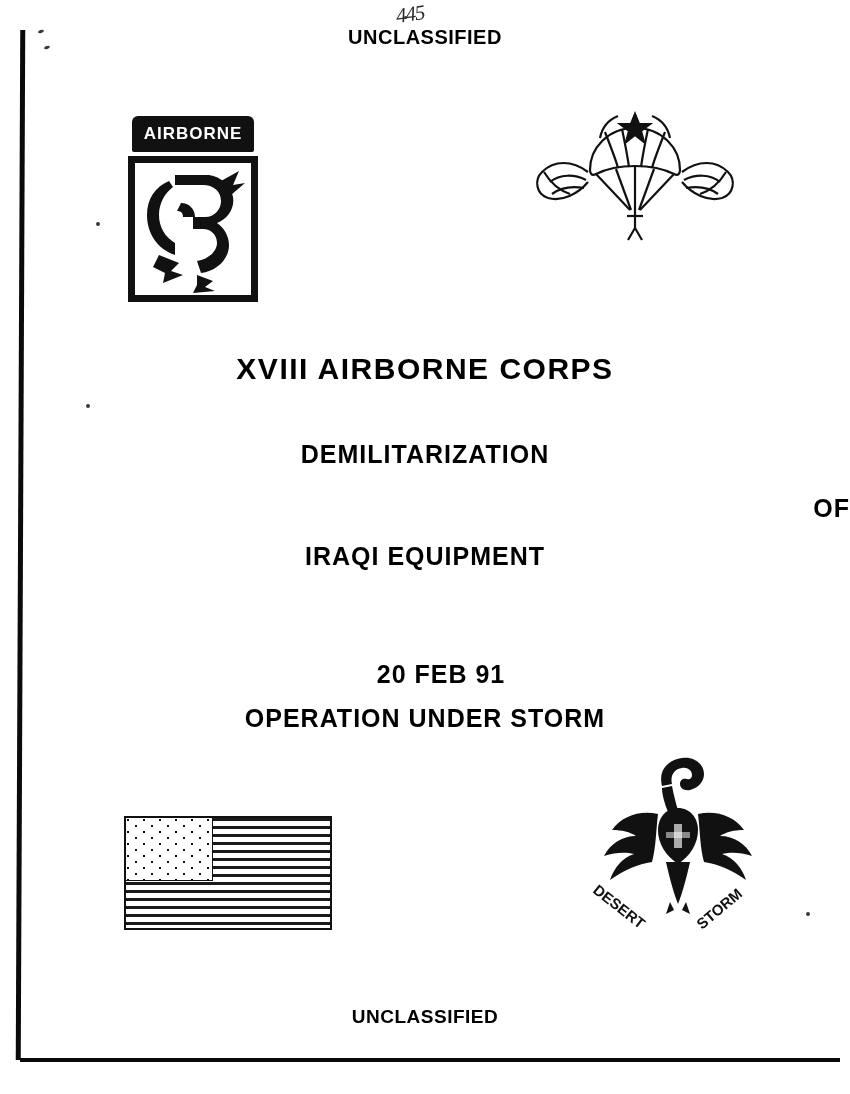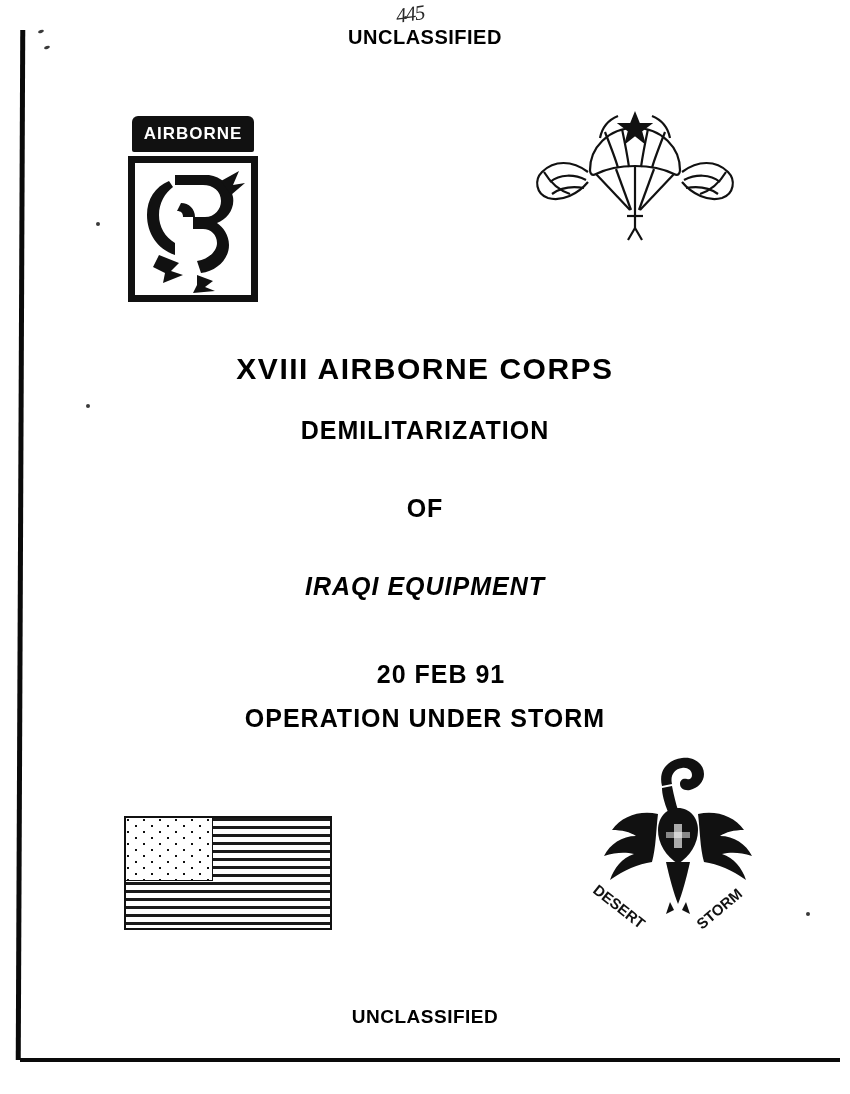--- a/index.html
+++ b/index.html
@@ -136,23 +136,23 @@
   }
   .title-line {
     position: absolute;
     width: 850px;
     left: 0;
     text-align: center;
     font-size: 25px;
     font-weight: bold;
     letter-spacing: 1px;
   }
-  .tl-1 { top: 416px; }
-  .tl-2 { top: 494px; }
-  .tl-3 { top: 572px; font-style: italic; }
+  .tl-1 { top: 440px; }
+  .tl-2 { top: 494px; text-align: right; }
+  .tl-3 { top: 542px; }
 
   .date-line {
     position: absolute;
     left: 0;
     top: 660px;
     width: 850px;
     text-align: center;
     font-size: 25px;
     font-weight: bold;
     letter-spacing: 1px;

